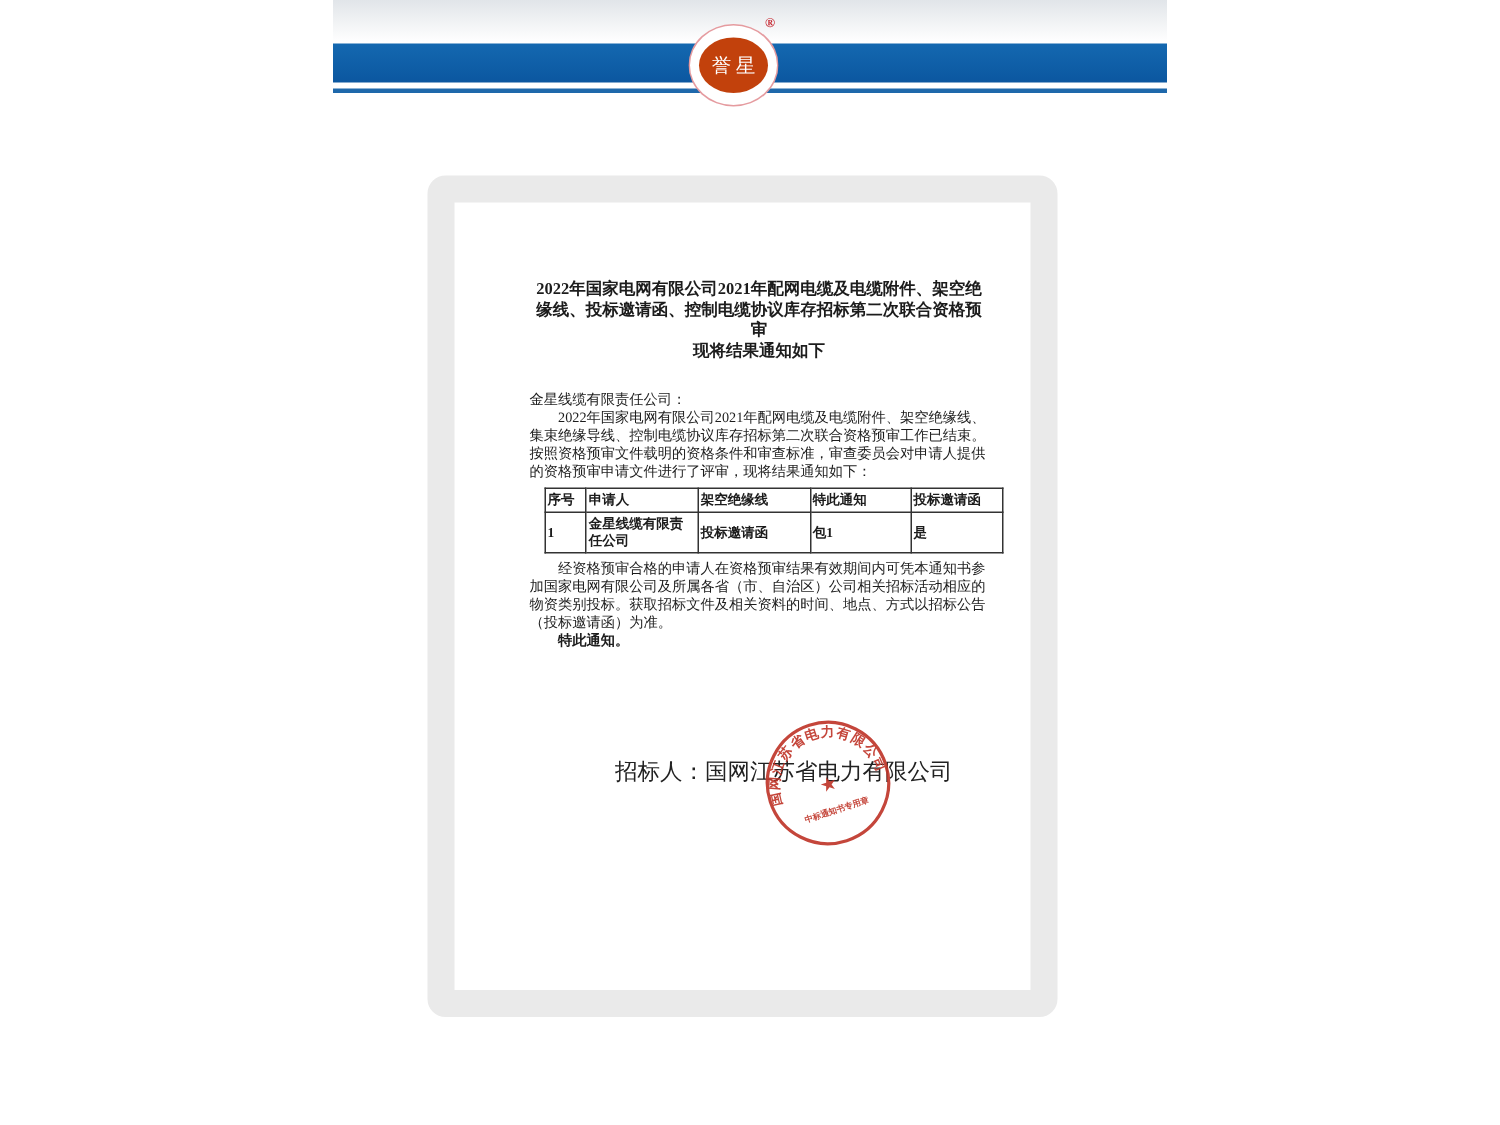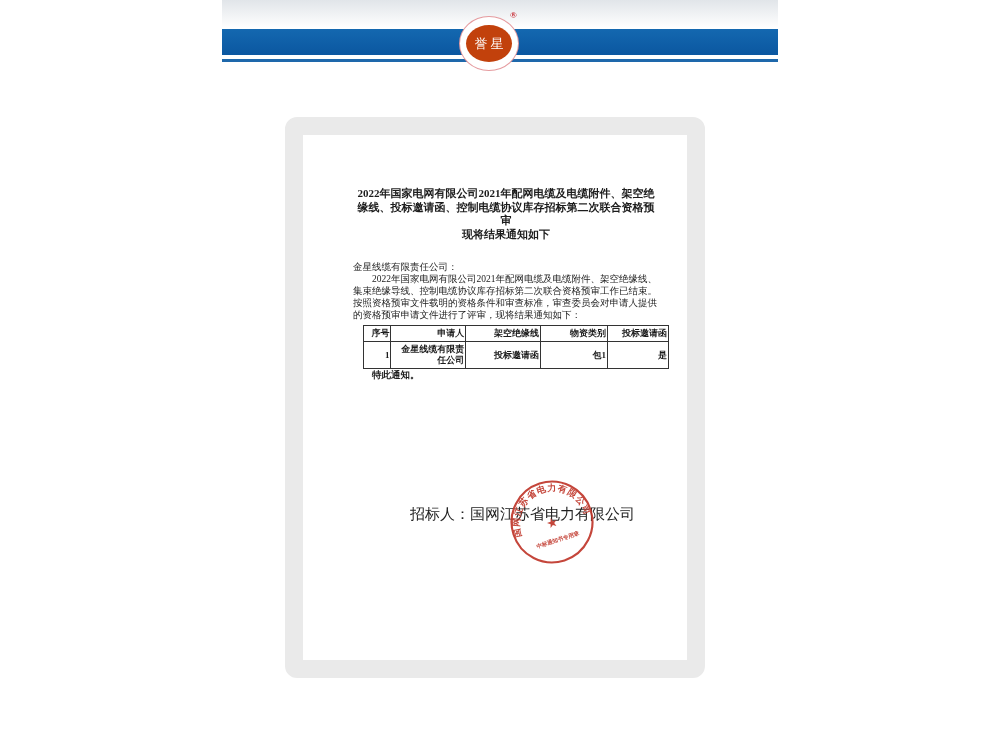--- a/index.html
+++ b/index.html
@@ -28,21 +28,21 @@
   .logo-reg{position:absolute;left:288px;top:10px;color:#c5222b;font-size:9px;font-weight:bold;z-index:4;}
   
   .paper{position:absolute;left:285px;top:117px;width:384px;height:525px;background:#ffffff;
     border:18px solid #eaeaea;border-radius:12px;}
   .doc-content{position:absolute;left:0;top:0;width:100%;height:100%;box-sizing:border-box;
     padding:52px 28px 0 50px;font-size:9.5px;line-height:12px;color:#1c1c1c;}
   .doc-title{font-weight:bold;font-size:11px;line-height:13.5px;text-align:center;}
   .greeting{margin-top:20px;}
   .para{text-indent:2em;}
   table.notice{border-collapse:collapse;margin:4px 0 0 10px;width:306px;
-    font-size:9px;font-weight:bold;text-align:right;table-layout:fixed;}
+    font-size:9px;font-weight:bold;text-align:left;table-layout:fixed;}
   table.notice th,table.notice td{border:1px solid #333;padding:2px 1px;line-height:11px;}
   .para2{margin-top:5px;text-indent:2em;}
   .closing{text-indent:2em;font-weight:bold;}
   .signer{position:absolute;top:370px;right:52px;font-size:15px;color:#222;}
   .stamp{position:absolute;left:206px;top:344px;width:86px;height:86px;
     transform:rotate(-18deg);opacity:.92;z-index:5;}
 </style>
 </head>
 <body>
 
@@ -80,35 +80,36 @@
           <col style="width:24.5%">
           <col style="width:24.5%">
         <col style="width:22%">
           <col style="width:20%">
       </colgroup>
       <thead>
         <tr>
           <th>序号</th>
           <th>申请人</th>
           <th>架空绝缘线</th>
-          <th>物资类别</th>
+          <th>特此通知</th>
           <th>投标邀请函</th>
         </tr>
       </thead>
       <tbody>
         <tr>
           <td>1</td>
           <td>金星线缆有限责任公司</td>
           <td>投标邀请函</td>
           <td>包1</td>
           <td>是</td>
         </tr>
       </tbody>
     </table>
 
+    <div class="para2">经资格预审合格的申请人在资格预审结果有效期间内可凭本通知书参加国家电网有限公司及所属各省（市、自治区）公司相关招标活动相应的物资类别投标。获取招标文件及相关资料的时间、地点、方式以招标公告（投标邀请函）为准。</div>
 
     <div class="closing">特此通知。</div>
   </div>
 
   <div class="signer">招标人：国网江苏省电力有限公司</div>
 
   <svg class="stamp" viewBox="0 0 100 100">
     <circle cx="50" cy="50" r="47" fill="none" stroke="#c0372b" stroke-width="2.5"></circle>
     <path id="seal-arc" d="M 14 68 A 39 39 0 1 1 86 68" fill="none"></path>
     <text font-size="10.5" font-weight="bold" fill="#c0372b" letter-spacing="1">

